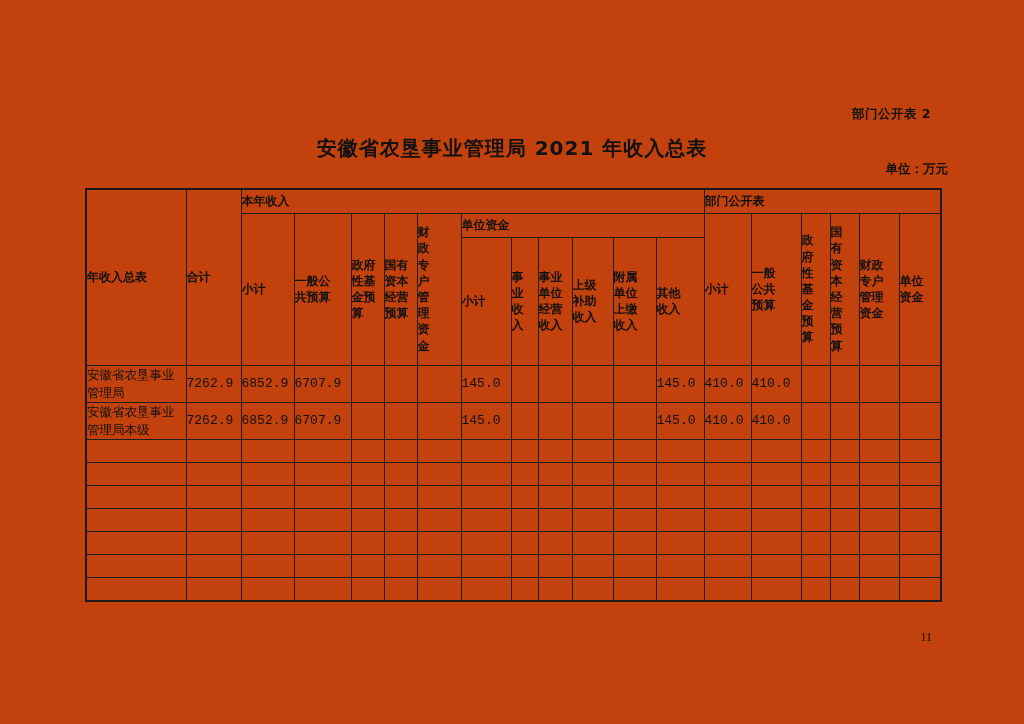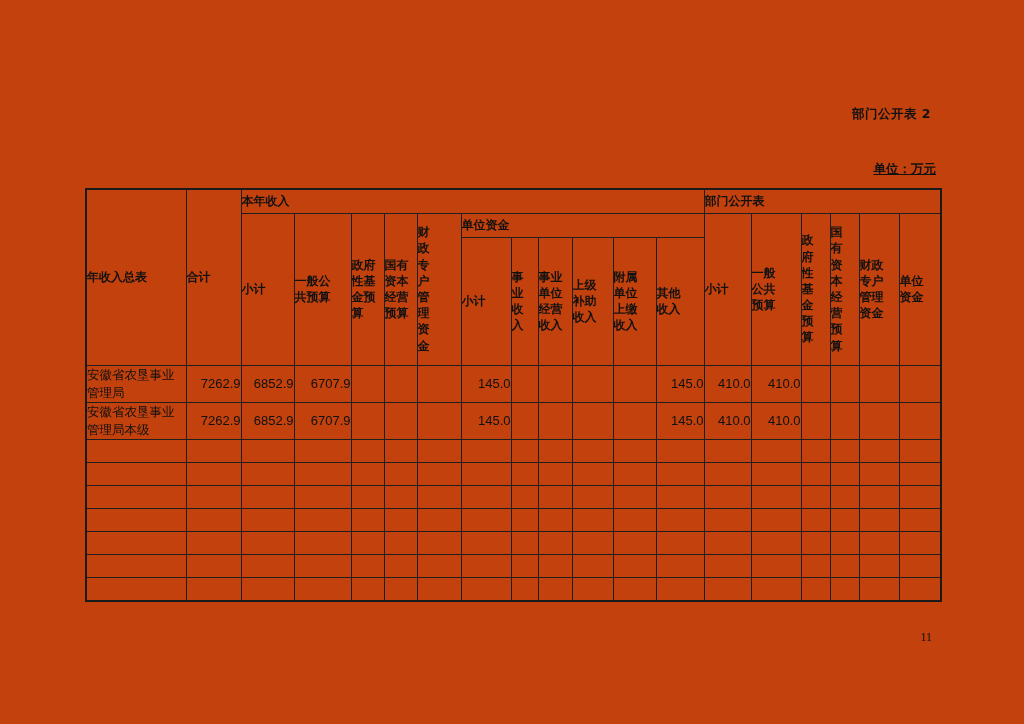--- a/index.html
+++ b/index.html
@@ -26,24 +26,23 @@
     position: absolute;
     top: 135px; left: 0;
     width: 100%;
     text-align: center;
     font-size: 20px;
     font-weight: bold;
     letter-spacing: 1px;
   }
   .unit-label {
     position: absolute;
-    top: 161px; right: 88px;
+    top: 161px; right: 76px;
     font-size: 12.5px;
     font-weight: bold;
-    text-decoration: underline;
   }
   .page-number {
     position: absolute;
     top: 630px; right: 92px;
     font-size: 12px;
     font-family: "Liberation Serif", serif;
   }
   table.income-table {
     position: absolute;
     top: 188px; left: 85px;
@@ -72,33 +71,34 @@
   tr.empty-row { height: 23px; }
   td.dept {
     font-size: 12.5px;
     font-weight: normal;
     text-align: left;
     vertical-align: middle;
     padding: 1px 4px 1px 6px;
     line-height: 1.45;
   }
   td.num {
-    font-family: Liberation Sans, sans-serif;
+    font-family: Liberation Mono, monospace;
     font-size: 13px;
-    text-align: right;
+    text-align: left;
     vertical-align: middle;
     padding-right: 4px;
   }
 </style>
 </head>
 <body>
 
 <div class="page">
 
   <div class="corner-label">部门公开表 2</div>
+  <div class="doc-title">安徽省农垦事业管理局 2021 年收入总表</div>
   <div class="unit-label">单位：万元</div>
 
   <table class="income-table">
     <colgroup>
       <col style="width:100px">
         <col style="width:55px">
         <col style="width:53px">
       <col style="width:57px">
         <col style="width:33px">
         <col style="width:33px">

